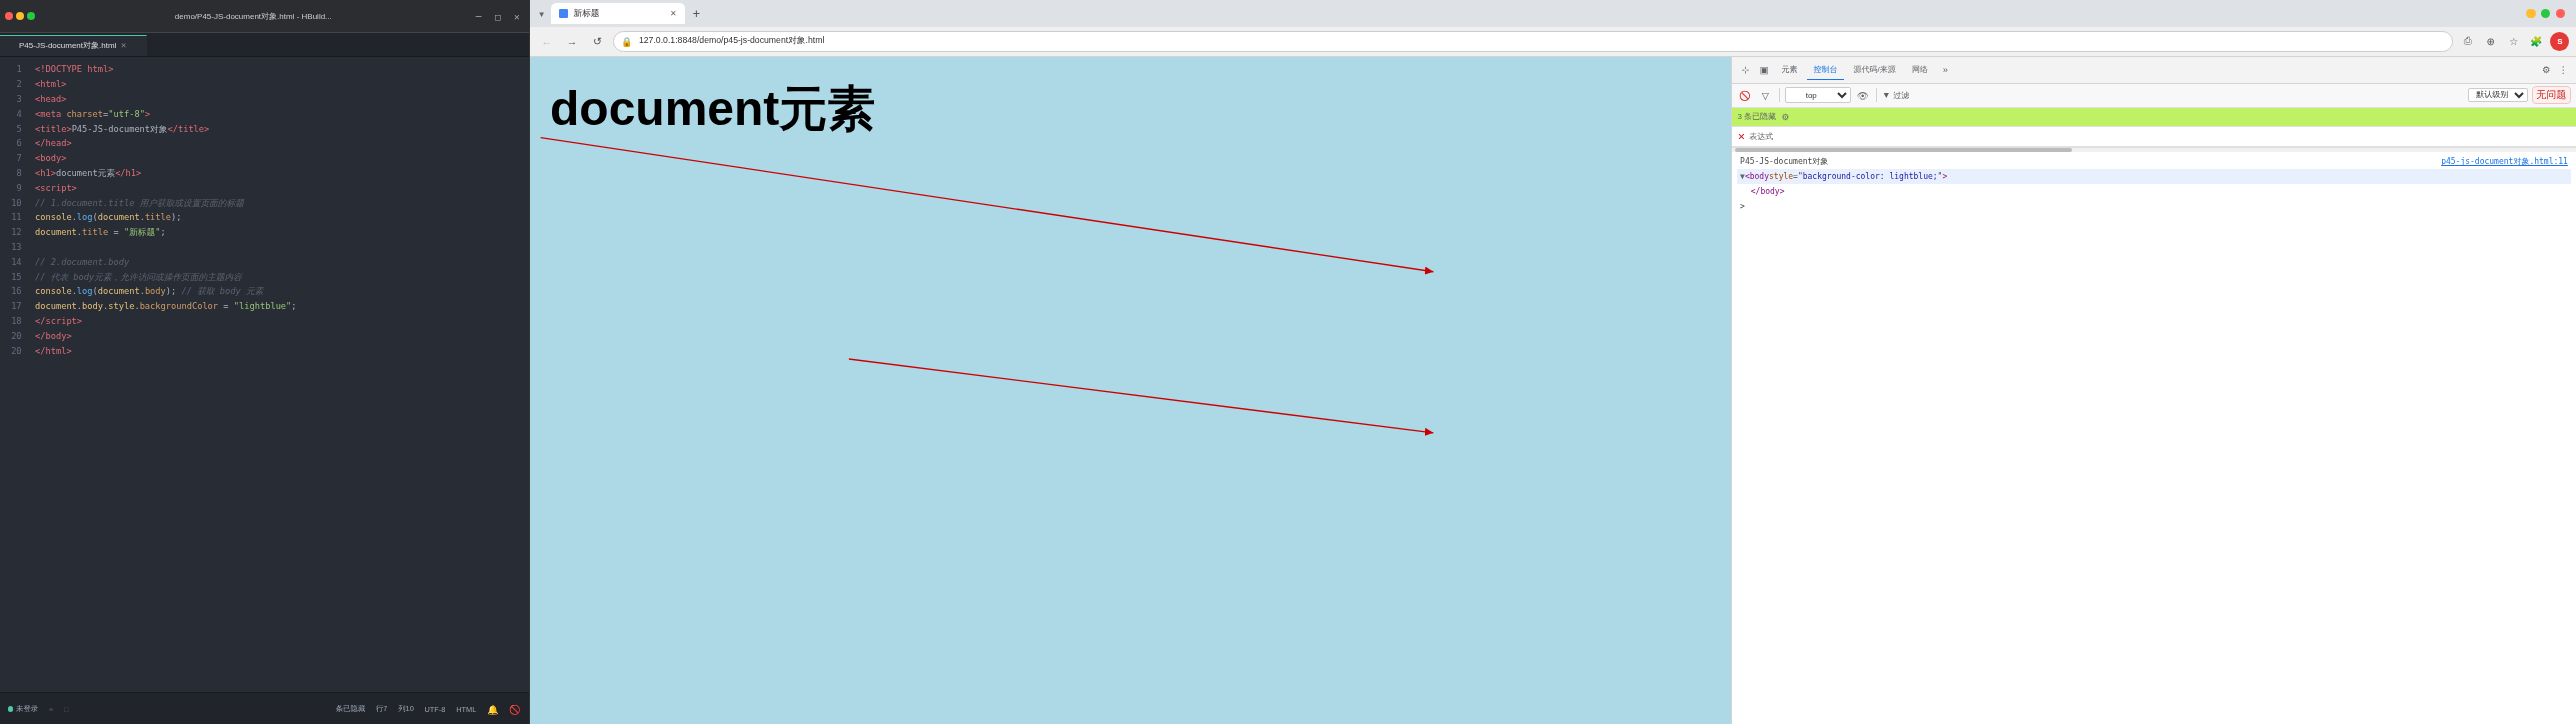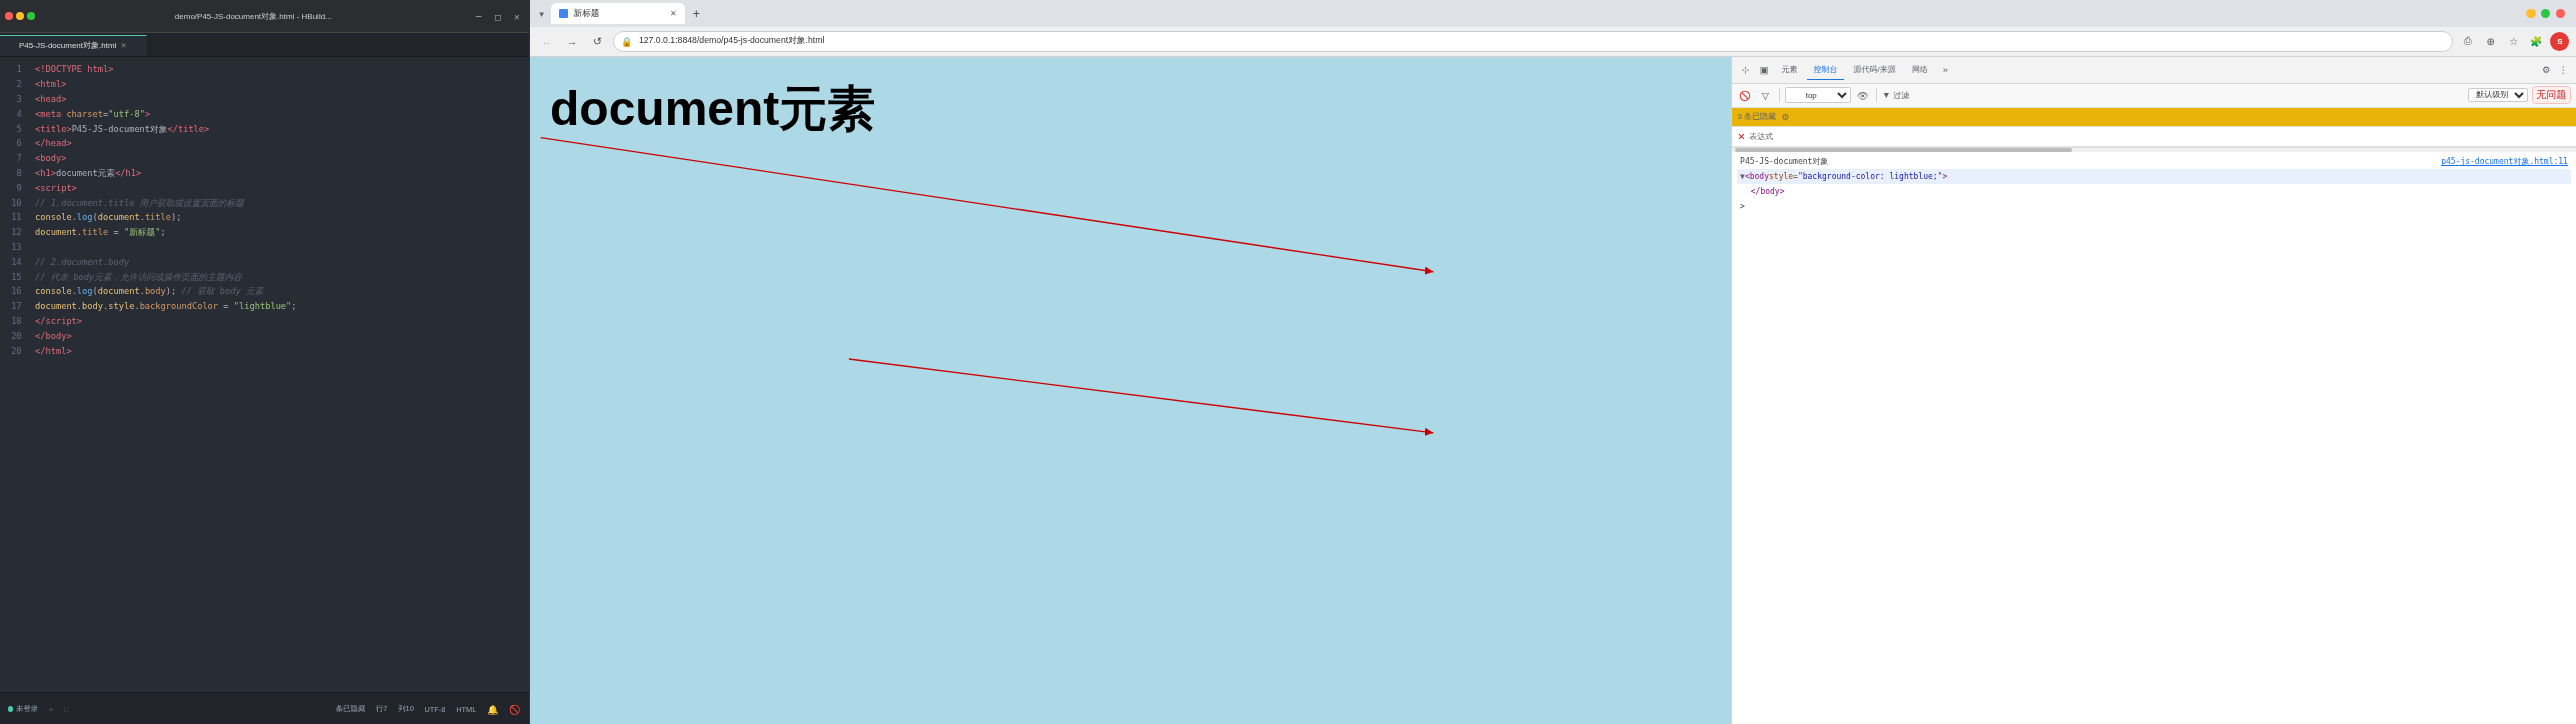--- a/index.html
+++ b/index.html
@@ -325,21 +325,21 @@
       background: #fff0f0;
       color: #c41a1a;
       font-size: 10px;
       padding: 0.7px 3.4px;
       border-radius: 4px;
       border: 0.7px solid #f5c2c2;
     }
 
     .devtools-info-bar {
       height: 19px;
-      background: #eab308;
+      background: #bef264;
       border-bottom: 0.7px solid #e0e0e0;
       display: flex;
       align-items: center;
       padding: 0 5.4px;
       gap: 5.4px;
       font-size: 8px;
       color: #5f6368;
     }
     .info-gear { font-size: 8.7px; cursor: pointer; }
 

